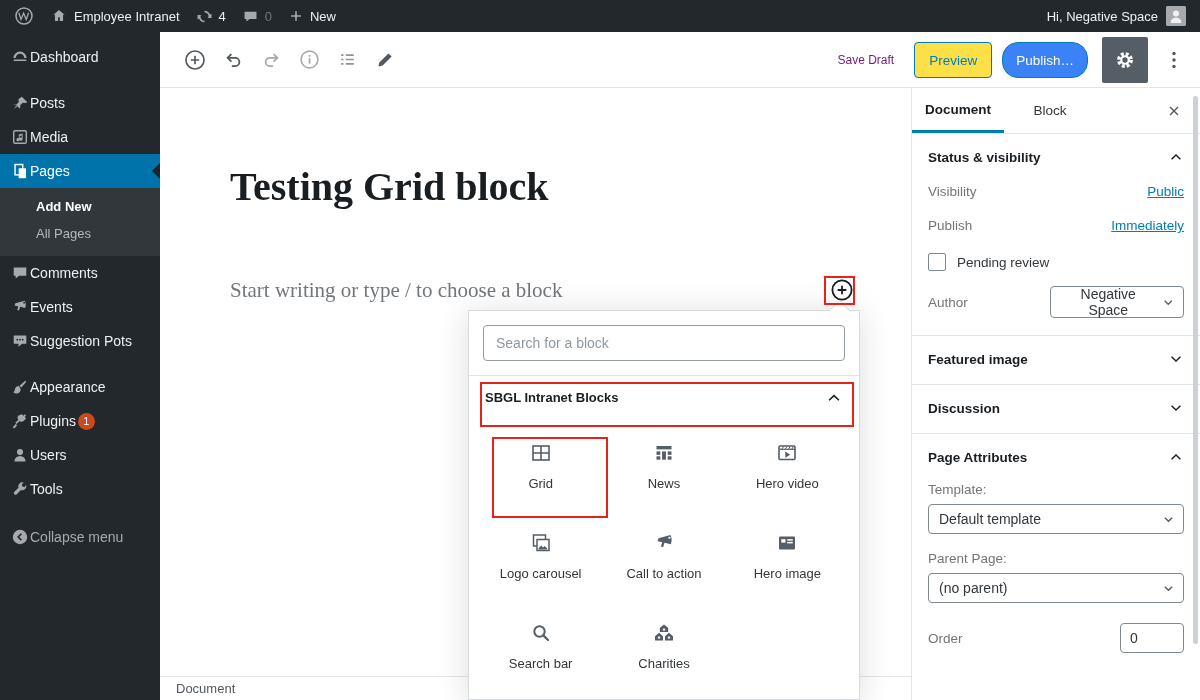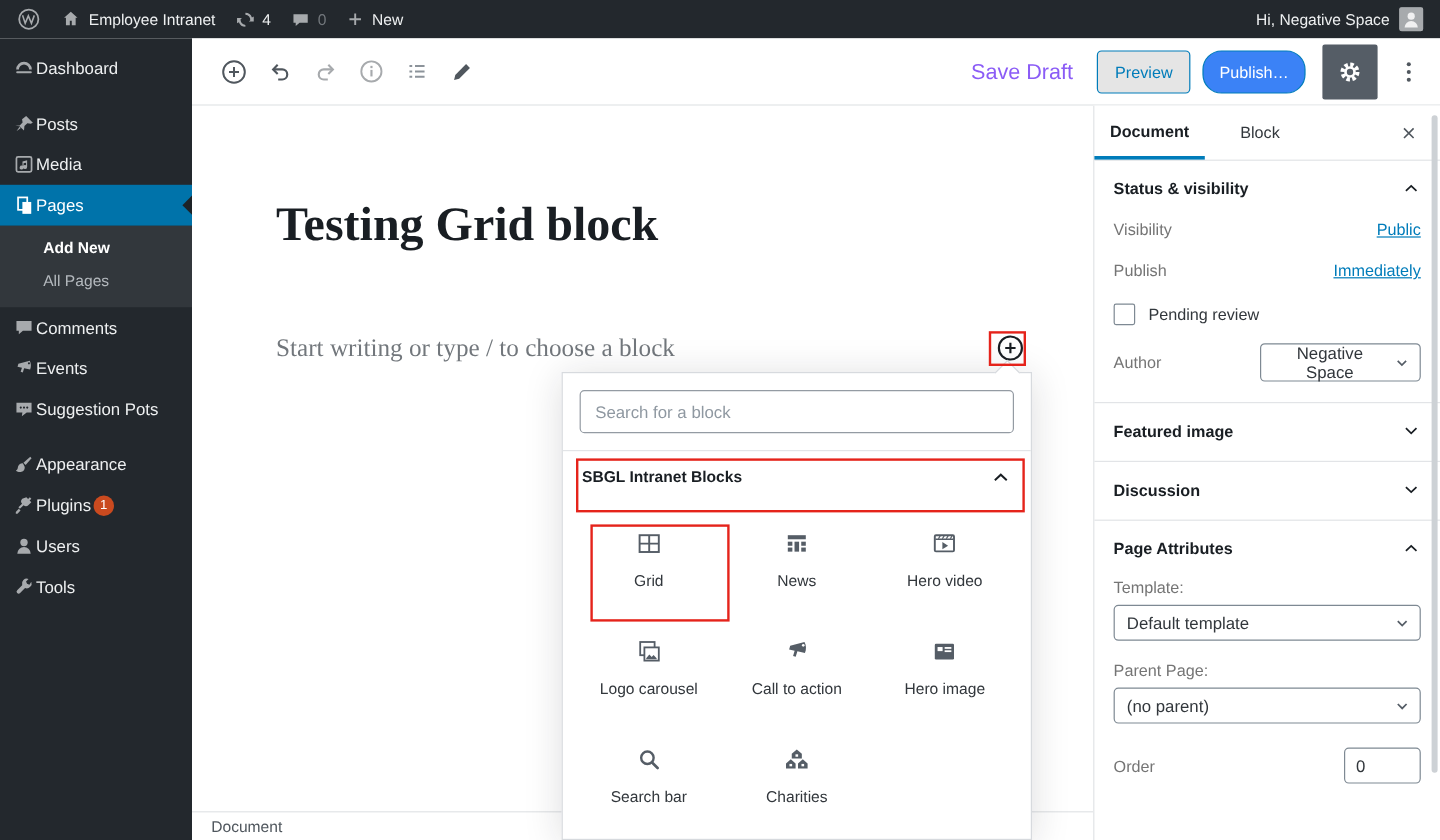--- a/index.html
+++ b/index.html
@@ -38,22 +38,22 @@
   .sub-item.current { color:#fff; font-weight:bold; }
   .nav-collapse { margin-top:14px; color:#a7aaad; }
 
   
   .etb { position:absolute; left:160px; top:32px; right:0; height:56px; background:#fff;
          border-bottom:1px solid #e2e4e7; display:flex; align-items:center; padding-left:24px; z-index:5; }
   .tb-ic { color:#50575e; margin-right:17px; cursor:pointer; }
   .tb-ic.dim { color:#a7aaad; }
   .tb-ic.mid { color:#8c939a; }
   .etb-right { position:absolute; right:12px; top:0; height:56px; display:flex; align-items:center; }
-  .btn-link { color:#8b5cf6; font-size:18px; margin-right:20px; cursor:pointer; }
-  .btn-outline { border:1px solid #007cba; color:#007cba; background:#e5e5e5; border-radius:4px;
+  .btn-link { color:#701a75; font-size:12px; margin-right:20px; cursor:pointer; }
+  .btn-outline { border:1px solid #007cba; color:#007cba; background:#fde047; border-radius:4px;
                  font-size:13.5px; height:36px; padding:0 14px; display:flex; align-items:center;
                  margin-right:10px; cursor:pointer; }
   .btn-primary { background:#3b82f6; color:#fff; border:1px solid #007cba; border-radius:16px;
                  font-size:13.5px; height:36px; padding:4px 13px; display:flex; align-items:center;
                  margin-right:14px; cursor:pointer; }
   .gear-btn { width:46px; height:46px; background:#555d66; color:#fff; border-radius:2px;
               display:flex; align-items:center; justify-content:center; margin-right:12px; cursor:pointer; }
   .dots { color:#50575e; cursor:pointer; padding:4px; }
 
   
@@ -252,20 +252,27 @@
       <path fill="currentColor" d="M3.8 17.2a6.2 6.2 0 0 1 12.4 0z"></path>
     </svg>
     <span>Users</span>
   </div>
   <div class="nav-item">
     <svg class="nav-ic" width="18" height="18" viewBox="0 0 20 20">
       <path fill="currentColor" d="M16.8 5.3a4.6 4.6 0 0 1-5.8 5.9l-4.6 4.6a1.9 1.9 0 0 1-2.7-2.7l4.6-4.6a4.6 4.6 0 0 1 5.9-5.8L11.9 5l.9 2.2 2.2.9z"></path>
     </svg>
     <span>Tools</span>
   </div>
+  <div class="nav-item nav-collapse">
+    <svg class="nav-ic" width="18" height="18" viewBox="0 0 20 20">
+      <circle cx="10" cy="10" r="8" fill="currentColor"></circle>
+      <path d="M11.5 6.5L8 10l3.5 3.5" stroke="#23282d" stroke-width="1.8" fill="none"></path>
+    </svg>
+    <span>Collapse menu</span>
+  </div>
 </div>
 
 <div class="etb">
   <span class="tb-ic">
     <svg width="22" height="22" viewBox="0 0 20 20">
       <circle cx="10" cy="10" r="8.2" fill="none" stroke="currentColor" stroke-width="1.5"></circle>
       <path d="M10 6.2v7.6M6.2 10h7.6" stroke="currentColor" stroke-width="1.5"></path>
     </svg>
   </span>
   <span class="tb-ic">

